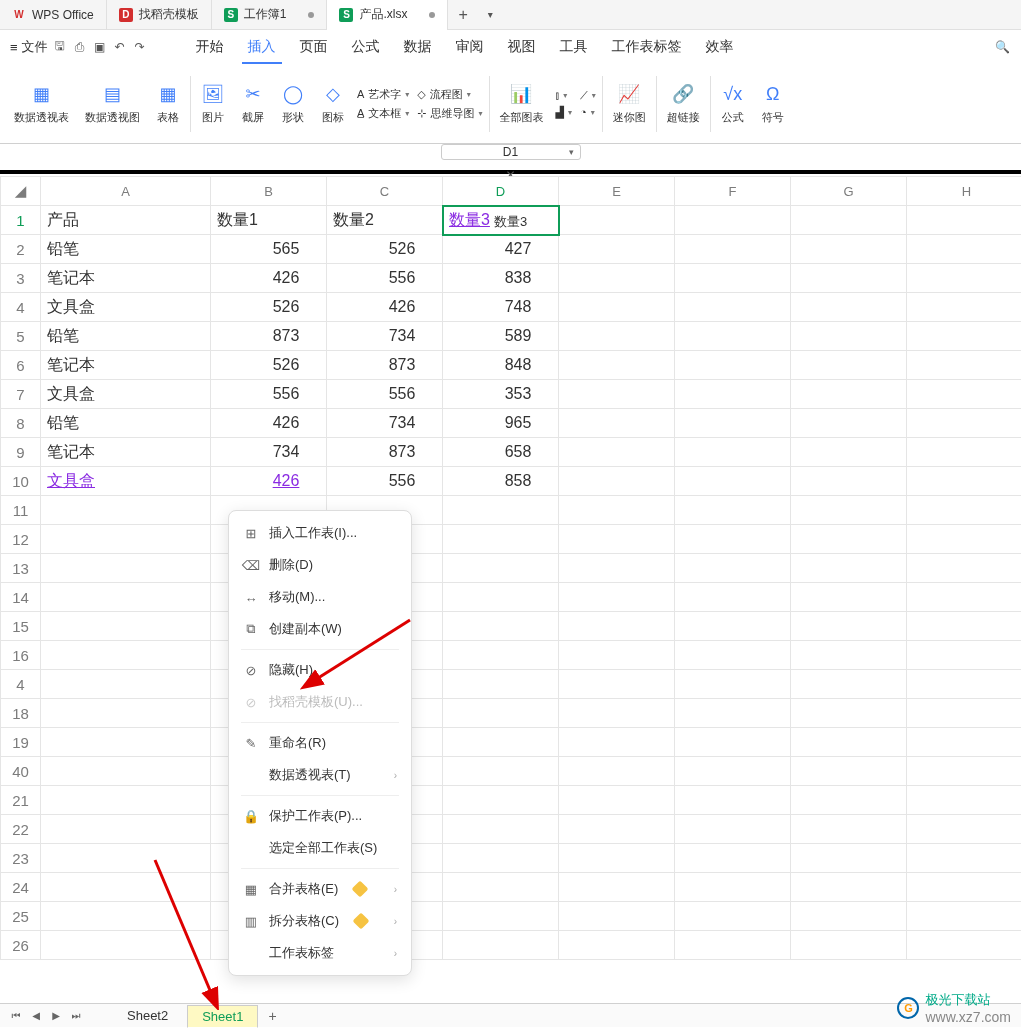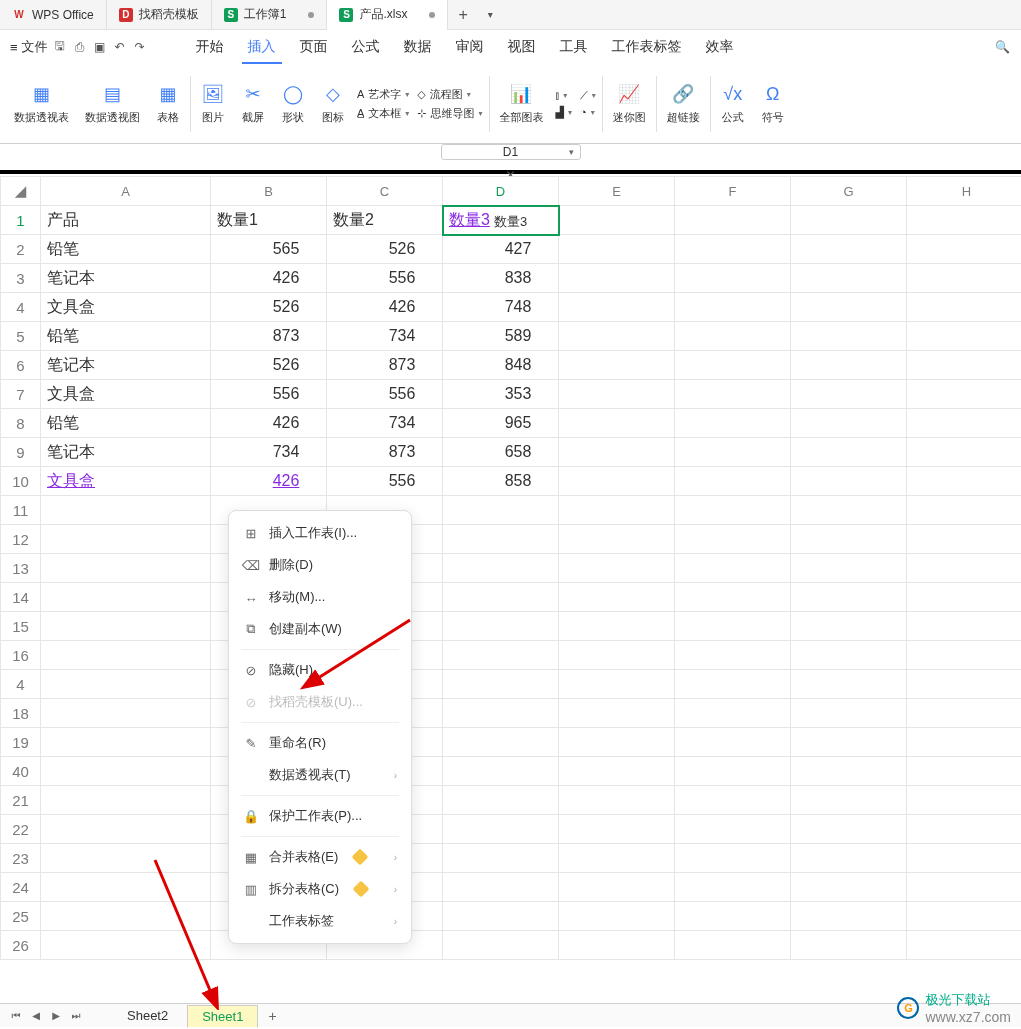--- a/index.html
+++ b/index.html
@@ -582,20 +582,24 @@
     <div class="ctx-item">
       <span class="ci"></span>
       <span>数据透视表(T)</span>
       <span class="arrow">›</span>
     </div>
     <div class="ctx-sep"></div>
     <div class="ctx-item">
       <span class="ci">🔒</span>
       <span>保护工作表(P)...</span>
     </div>
+    <div class="ctx-item">
+      <span class="ci"></span>
+      <span>选定全部工作表(S)</span>
+    </div>
     <div class="ctx-sep"></div>
     <div class="ctx-item">
       <span class="ci">▦</span>
       <span>合并表格(E)</span>
       <span class="diamond"></span>
       <span class="arrow">›</span>
     </div>
     <div class="ctx-item">
       <span class="ci">▥</span>
       <span>拆分表格(C)</span>

